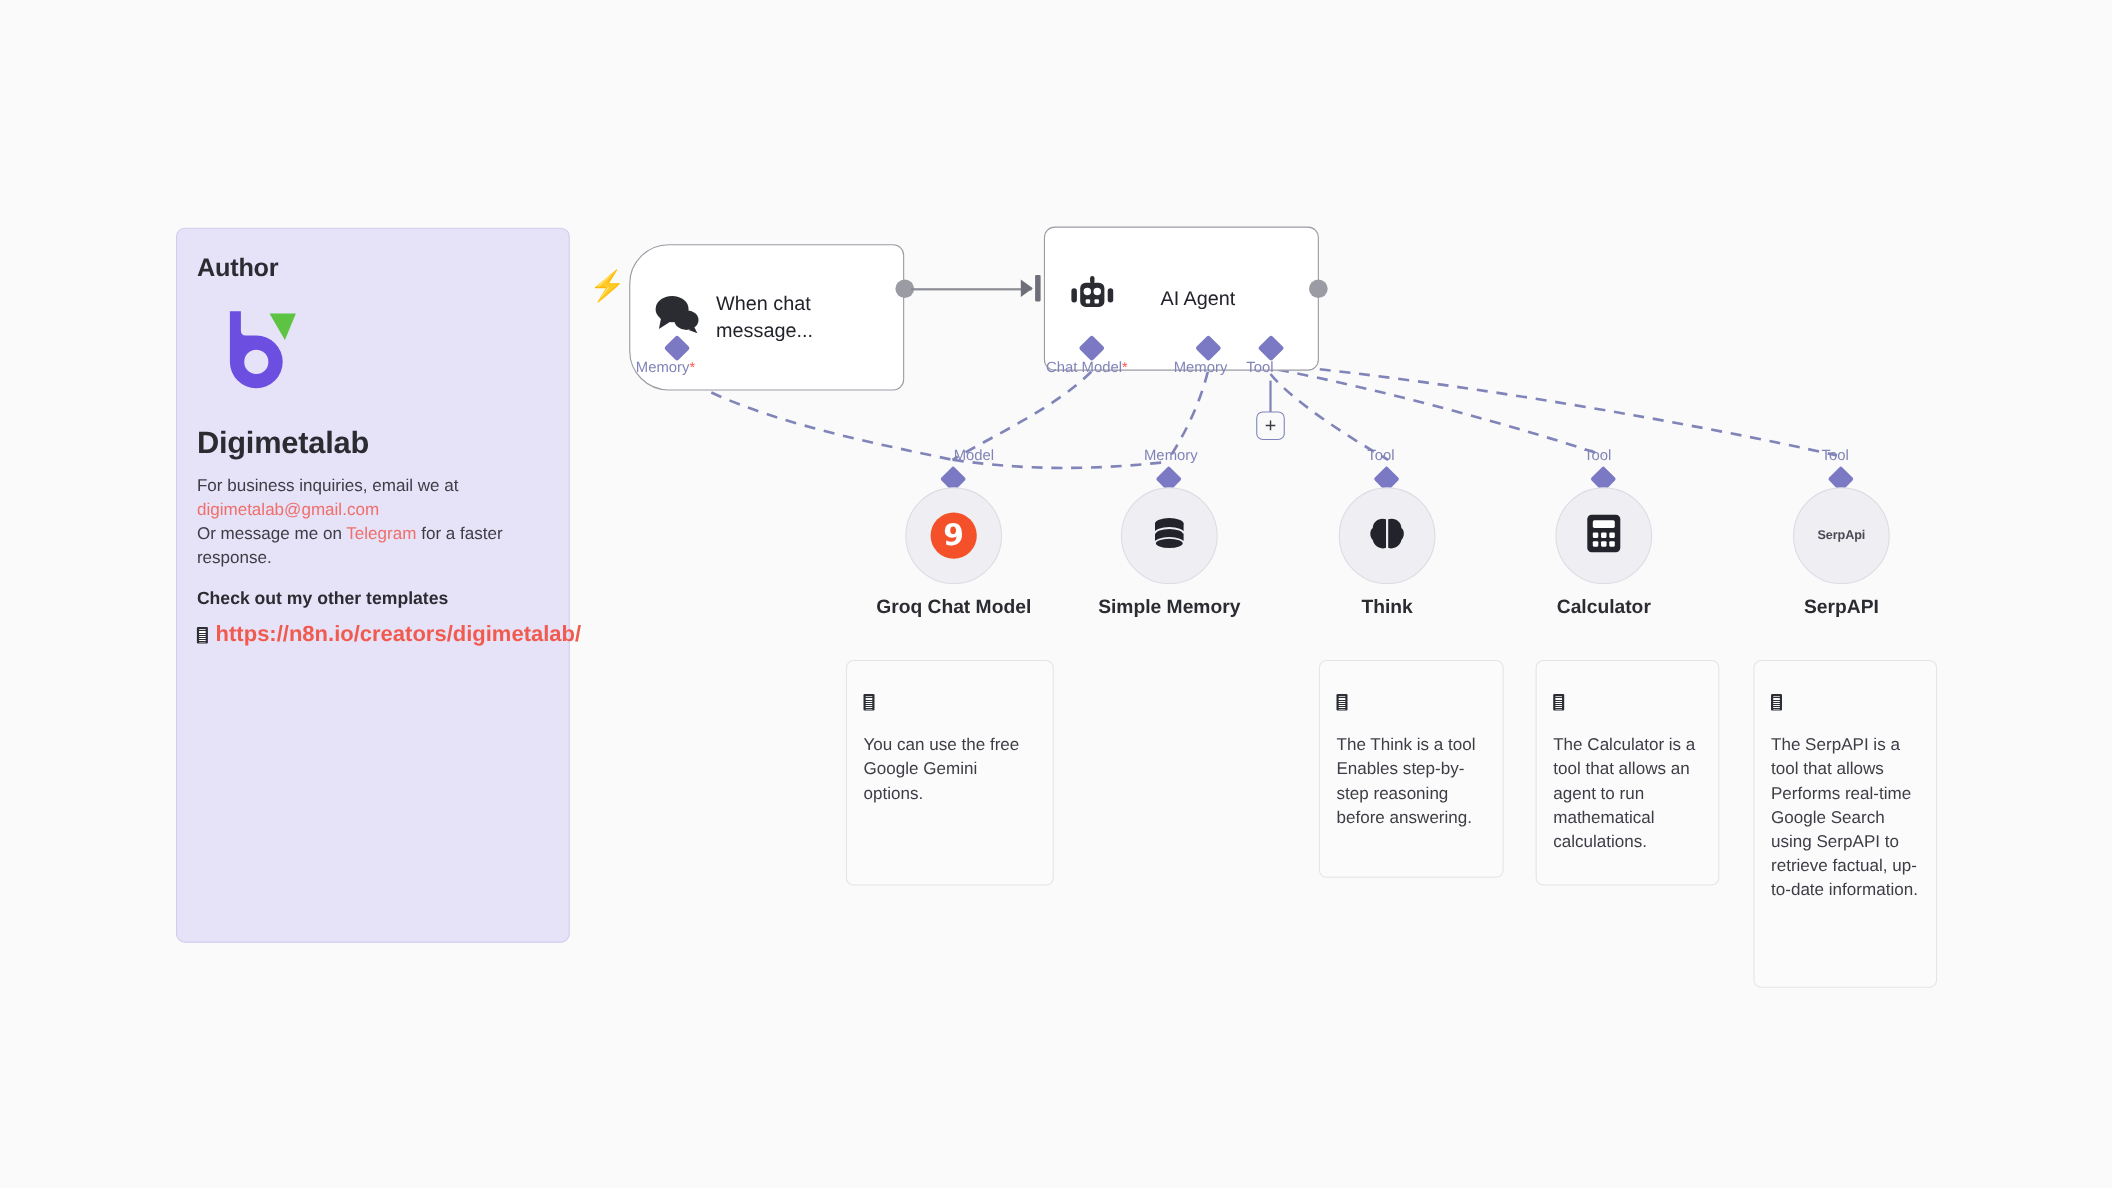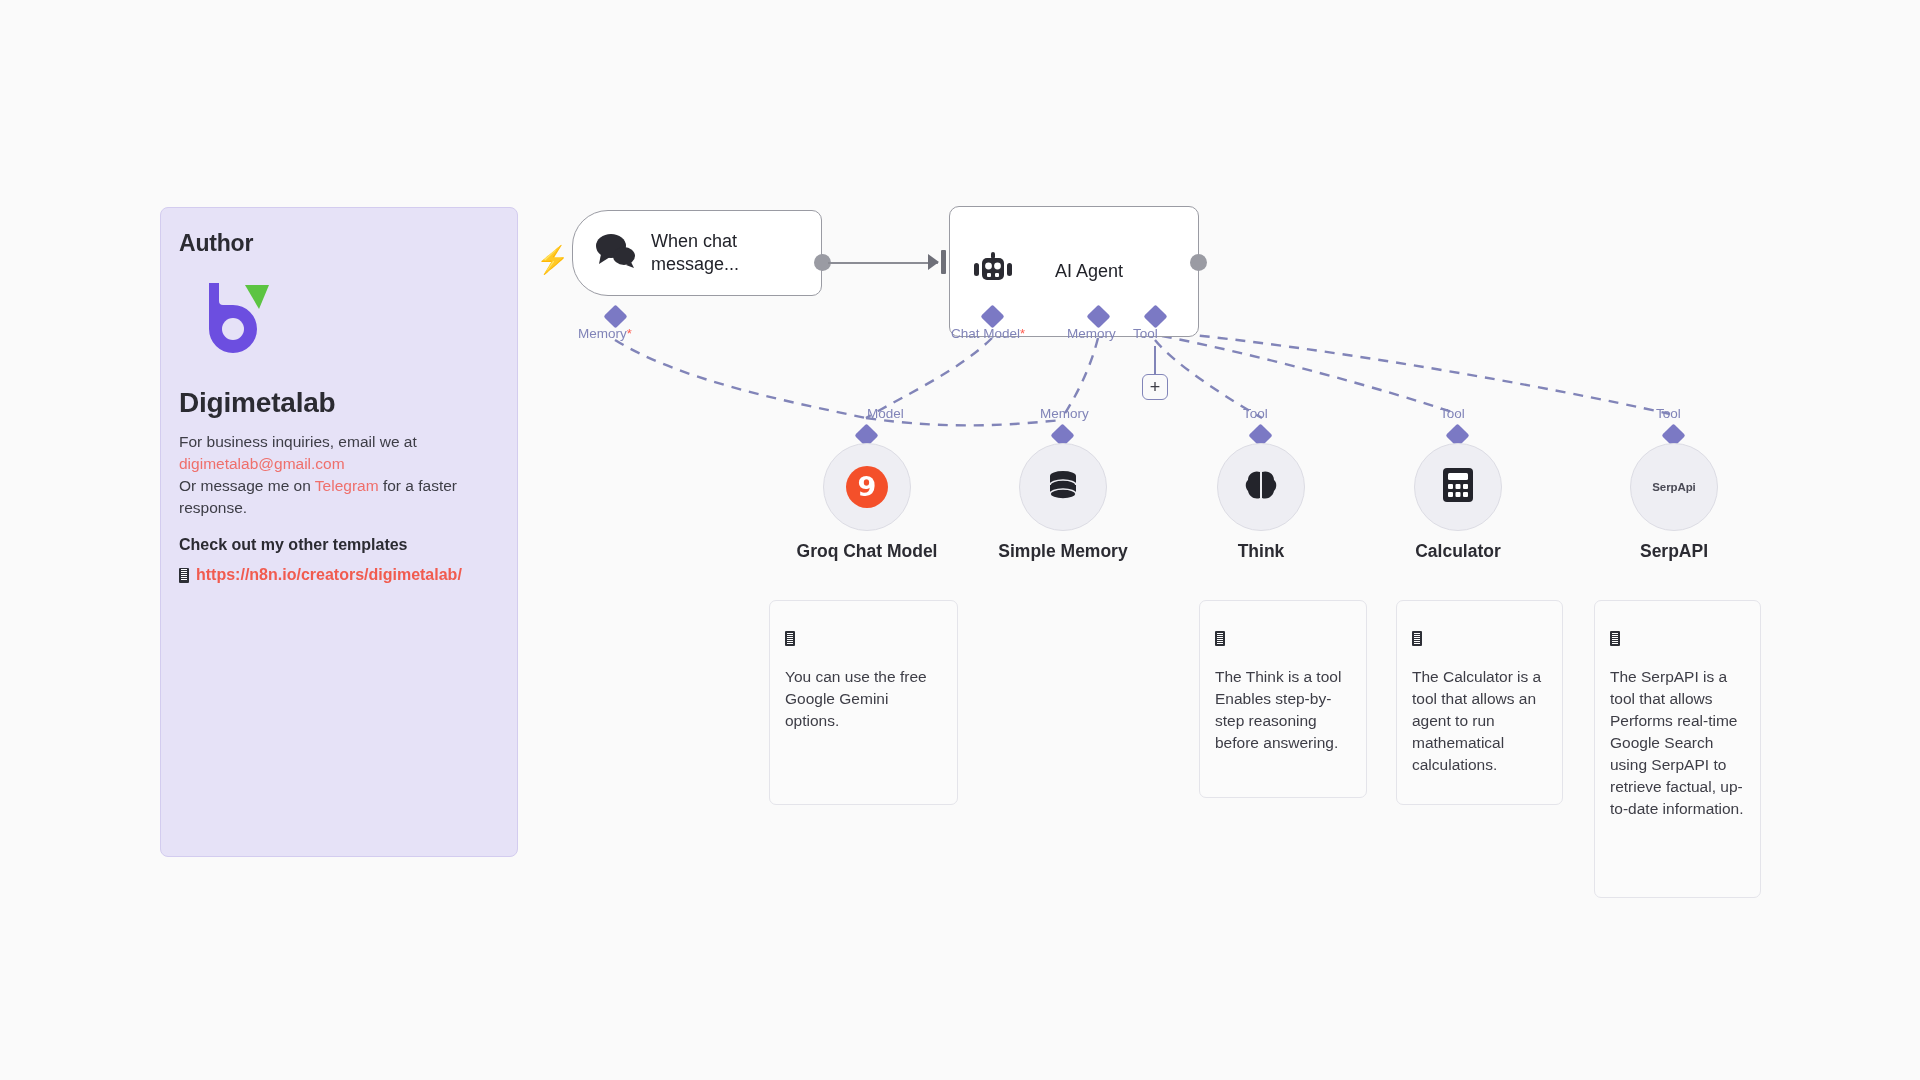--- a/index.html
+++ b/index.html
@@ -32,21 +32,21 @@
   .author-bio {
     font-size: 15.5px; line-height: 1.42; color: #3d3d46;
   }
   .author-para { margin-bottom: 17px; }
   .link-red { color: #ef6f6b; text-decoration: none; }
   .templates-head {
     font-size: 16px; font-weight: 700; color: #2b2b32;
     margin-top: 4px; margin-bottom: 12px;
   }
   .templates-link {
-    font-size: 16px; font-weight: 700; color: #f15b4f;
+    font-size: 20px; font-weight: 700; color: #f15b4f;
     text-decoration: none; display: flex; align-items: center; gap: 7px;
   }
 
   
   .book-glyph {
     display: inline-block; width: 10px; height: 15px;
     background: #2d2f36; border-radius: 1px; position: relative; flex: none;
   }
   .book-glyph::before {
     content: ""; position: absolute; left: 2px; top: 1.5px;
@@ -56,21 +56,21 @@
 
   
   .node-rect {
     position: absolute;
     background: #ffffff;
     border: 1.5px solid #9a9ba3;
     display: flex; align-items: center; gap: 14px;
     padding-left: 22px;
   }
   .node-trigger {
-    left: 572px; top: 210px; width: 250px; height: 86px;
+    left: 572px; top: 222px; width: 250px; height: 133px;
     border-radius: 36px 10px 10px 36px;
   }
   .node-agent {
     left: 949px; top: 206px; width: 250px; height: 131px;
     border-radius: 10px;
     gap: 41px;
   }
   .node-title { font-size: 18px; color: #22232a; line-height: 1.3; }
 
   .bolt {

